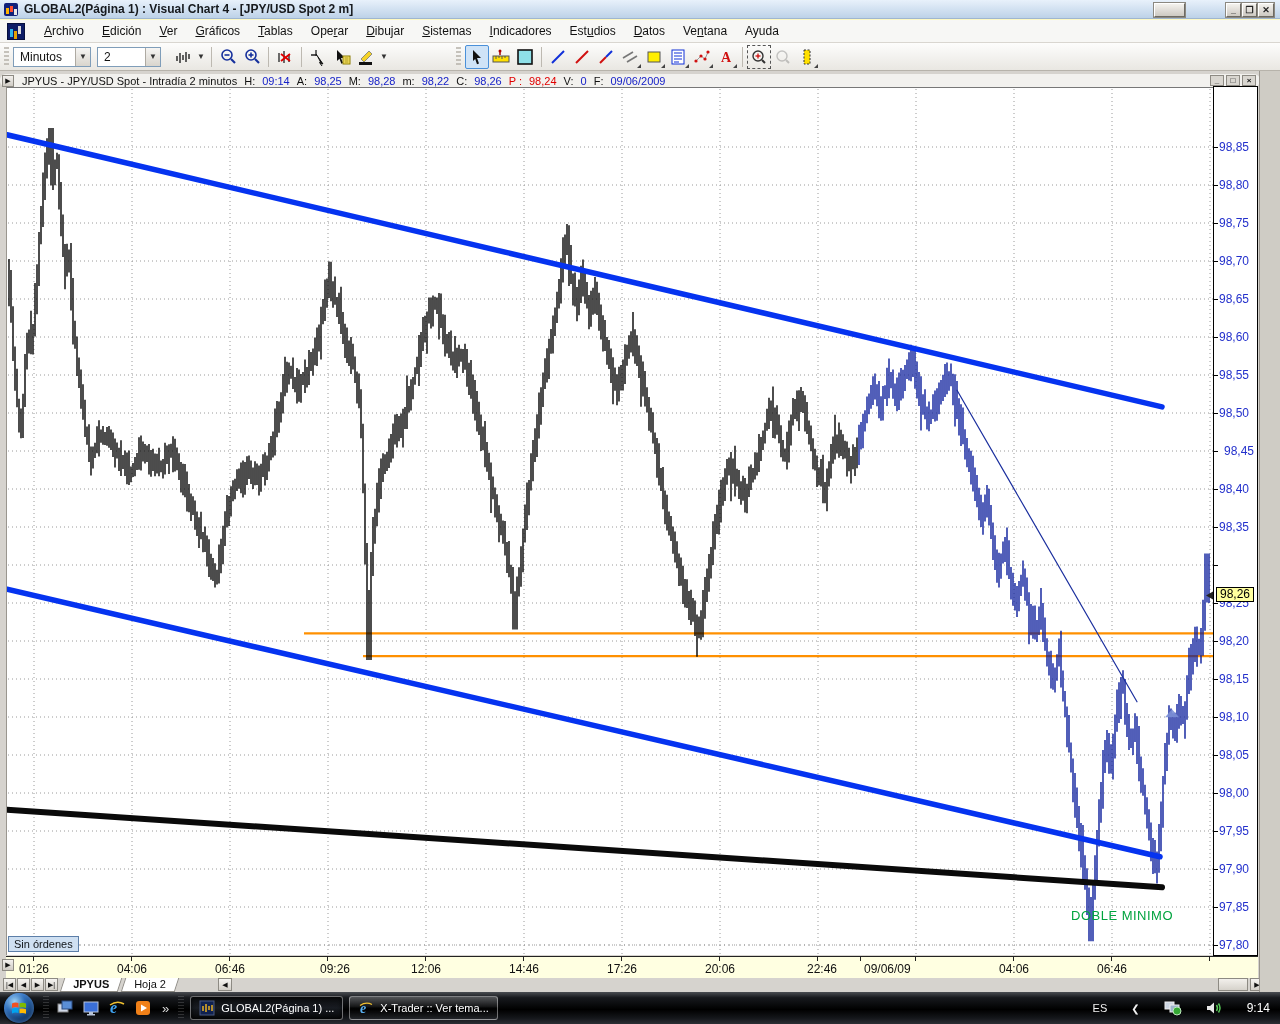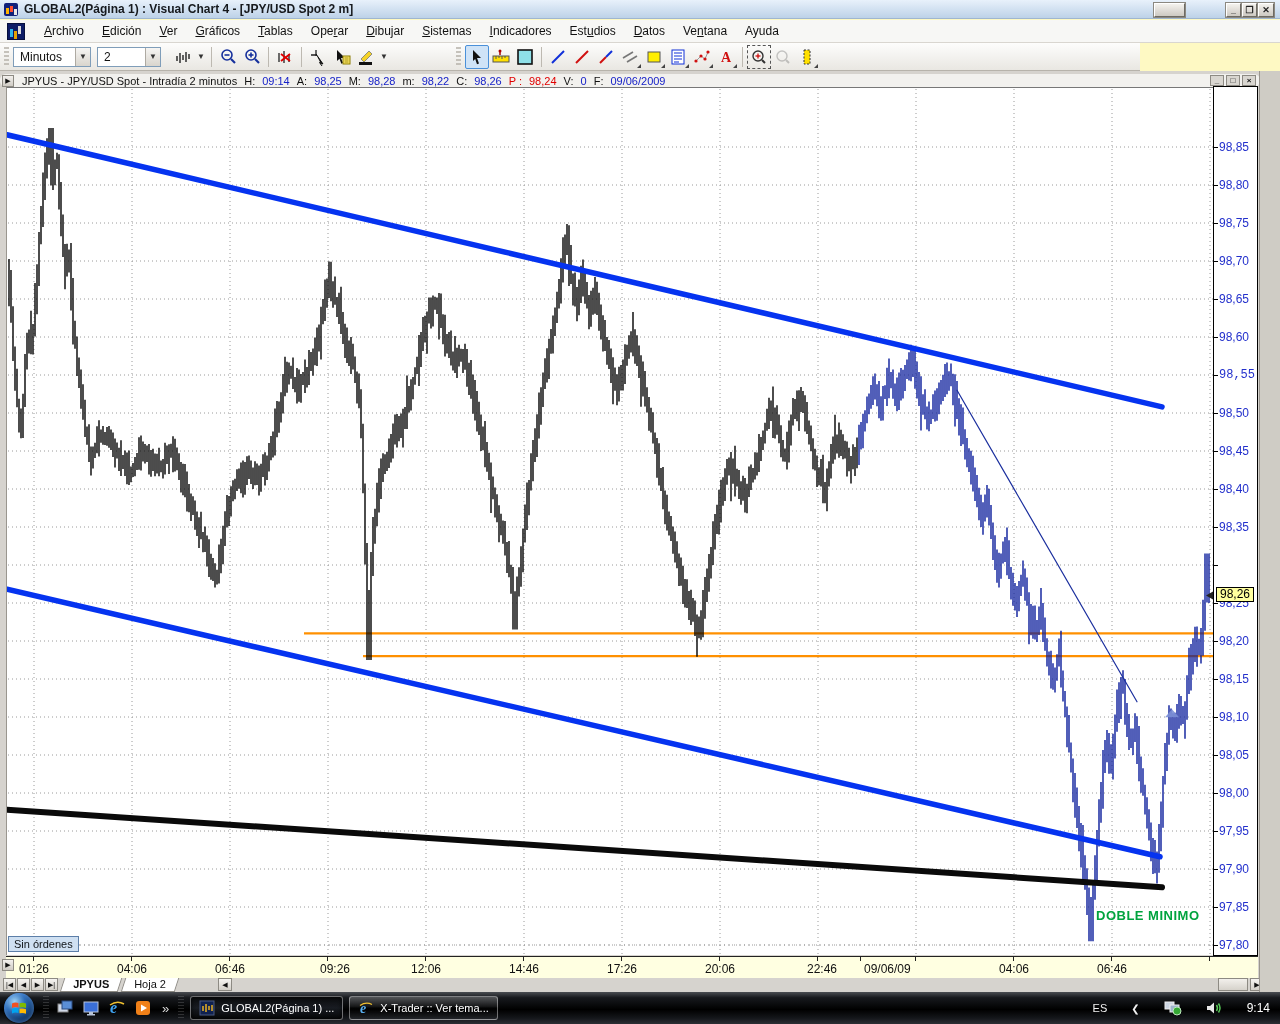--- a/index.html
+++ b/index.html
@@ -23,21 +23,21 @@
   .menubar { position:absolute; left:0; top:20px; width:1280px; height:23px; background:#f7f7f5;
     border-bottom:1px solid #d9d6d0; display:flex; align-items:center; }
   .menubar .docicon { width:18px; height:17px; margin:0 10px 0 7px; background:#0d1c66; border:1px solid #07103d;
     position:relative; }
   .menubar .docicon::after{ content:""; position:absolute; left:2px; bottom:2px; width:3px; height:8px;
     background:#2fb4e8; box-shadow:4px 2px 0 #e8a200, 8px -3px 0 #d8d8d8; }
   .mi { font-size:12px; color:#111; padding:3px 9px; cursor:default; }
   .mi u { text-decoration:underline; }
 
   
-  .toolbar { position:absolute; left:0; top:43px; width:1140px; height:28px;
+  .toolbar { position:absolute; left:0; top:43px; width:1280px; height:28px;
     background:linear-gradient(#fdfdfc,#e9e7e2); border-bottom:1px solid #b7b3ab;
     display:flex; align-items:center; }
   .grip { width:5px; height:20px; margin:0 4px;
     background:repeating-linear-gradient(#b9b5ad 0 2px, transparent 2px 4px); opacity:.8; }
   .sep { width:1px; height:20px; background:#bdb9b1; margin:0 4px; }
   .combo { height:20px; background:#fff; border:1px solid #7f9db9; display:flex; align-items:center; }
   .combo .cval { font-size:12px; color:#111; padding:0 6px; flex:1; }
   .combo .cbtn { width:15px; height:18px; background:linear-gradient(#f6f5f3,#d9d5cd);
     border-left:1px solid #aeaaa2; font-size:8px; color:#333; text-align:center; line-height:17px; }
   .tbtn { width:24px; height:24px; display:flex; align-items:center; justify-content:center; position:relative; }
@@ -73,21 +73,21 @@
   .xaxis { position:absolute; left:6px; top:885px; width:1252px; height:22px; background:#ffffe1;
     border-top:1px solid #222; }
   .xaxis .minibtn { position:absolute; left:-4px; top:2px; width:12px; height:12px;
     background:linear-gradient(#f3f1ee,#cfcbc4); border:1px solid #8d8a83; font-size:7px; line-height:10px;
     text-align:center; color:#111; }
   .xlab { position:absolute; top:5px; font-size:12px; color:#111; white-space:nowrap; }
   .xtick { position:absolute; top:0; width:1px; height:4px; background:#222; }
 
   .sinordenes { position:absolute; left:8px; top:865px; height:16px; padding:1px 5px; font-size:11px;
     color:#101418; background:#cfe0f2; border:1px solid #5c7ea8; z-index:2; }
-  .doble { position:absolute; font-size:13px; font-weight:700; letter-spacing:.5px; z-index:2;margin-left:25px; }
+  .doble { position:absolute; font-size:13px; font-weight:400; letter-spacing:.5px; z-index:2; }
 
   .tabrow { position:absolute; left:0; top:907px; width:1260px; height:14px; display:flex; align-items:stretch; }
   .navbtn { width:13px; height:13px; background:linear-gradient(#f6f4f1,#d3cfc8); border:1px solid #8d8a83;
     margin-right:1px; font-size:7px; text-align:center; line-height:12px; color:#111; }
   .tab { padding:0 10px; font-size:11px; line-height:13px; background:#fff; border:1px solid #8d8a83;
     border-top:none; transform:skewX(-18deg); margin-left:3px; color:#111; }
   .tab > span { display:inline-block; transform:skewX(18deg); }
   .tab.active { font-weight:700; }
   .scrbtn { position:absolute; width:14px; height:13px; background:linear-gradient(#f6f4f1,#d3cfc8);
     border:1px solid #8d8a83; font-size:7px; text-align:center; line-height:12px; color:#111; }
@@ -994,25 +994,25 @@
           <div class="ylab" style="top: 91px;">98,80</div>
           <div class="ytick" style="top: 98px;"></div>
           <div class="ylab" style="top: 129px;">98,75</div>
           <div class="ytick" style="top: 136px;"></div>
           <div class="ylab" style="top: 167px;">98,70</div>
           <div class="ytick" style="top: 174px;"></div>
           <div class="ylab" style="top: 205px;">98,65</div>
           <div class="ytick" style="top: 212px;"></div>
           <div class="ylab" style="top: 243px;">98,60</div>
           <div class="ytick" style="top: 250px;"></div>
-          <div class="ylab" style="top: 281px; font-family: Liberation Mono, monospace;">98,55</div>
+          <div class="ylab" style="top: 281px;">98,55</div>
           <div class="ytick" style="top: 288px;"></div>
           <div class="ylab" style="top: 319px;">98,50</div>
           <div class="ytick" style="top: 326px;"></div>
-          <div class="ylab" style="top: 357px;">98,45</div>
+          <div class="ylab" style="top: 357px; text-align: center;">98,45</div>
           <div class="ytick" style="top: 364px;"></div>
           <div class="ylab" style="top: 395px;">98,40</div>
           <div class="ytick" style="top: 402px;"></div>
           <div class="ylab" style="top: 433px;">98,35</div>
           <div class="ytick" style="top: 440px;"></div>
           <div class="ylab" style="top: 471px; margin-left: 48px;">98,30</div>
           <div class="ytick" style="top: 478px;"></div>
           <div class="ylab" style="top: 509px;">98,25</div>
           <div class="ytick" style="top: 516px;"></div>
           <div class="ylab" style="top: 547px;">98,20</div>

